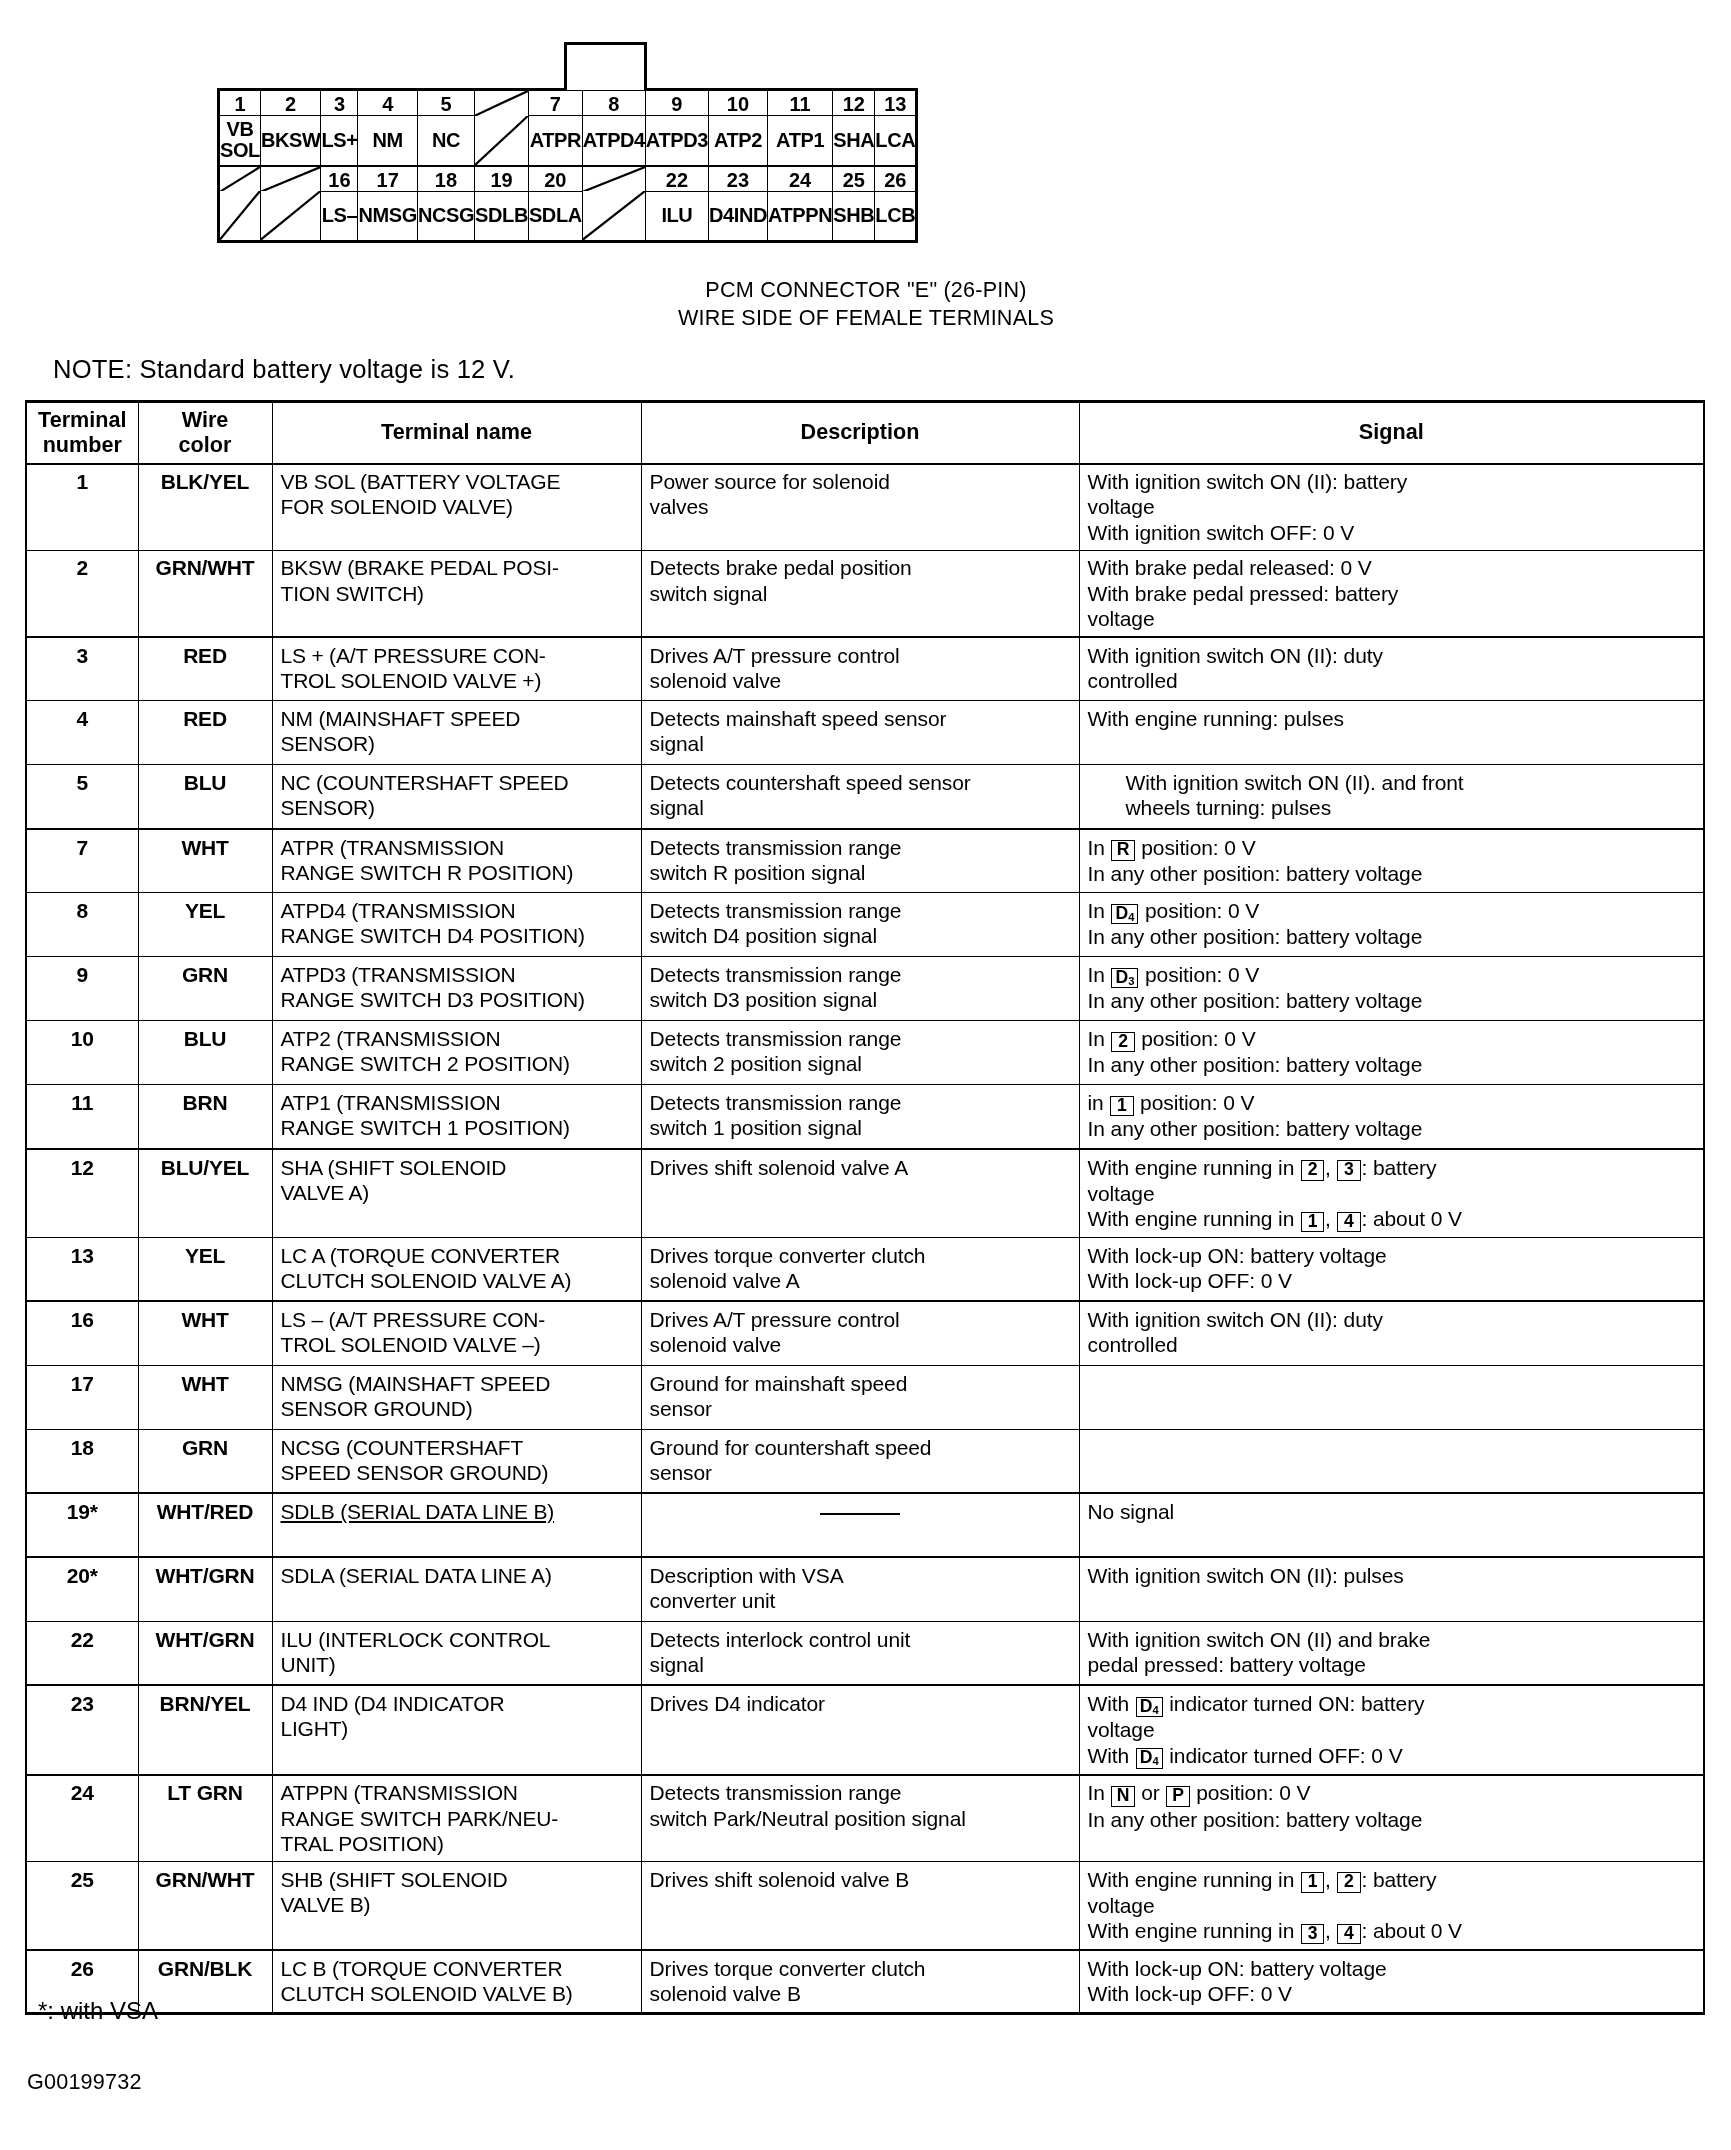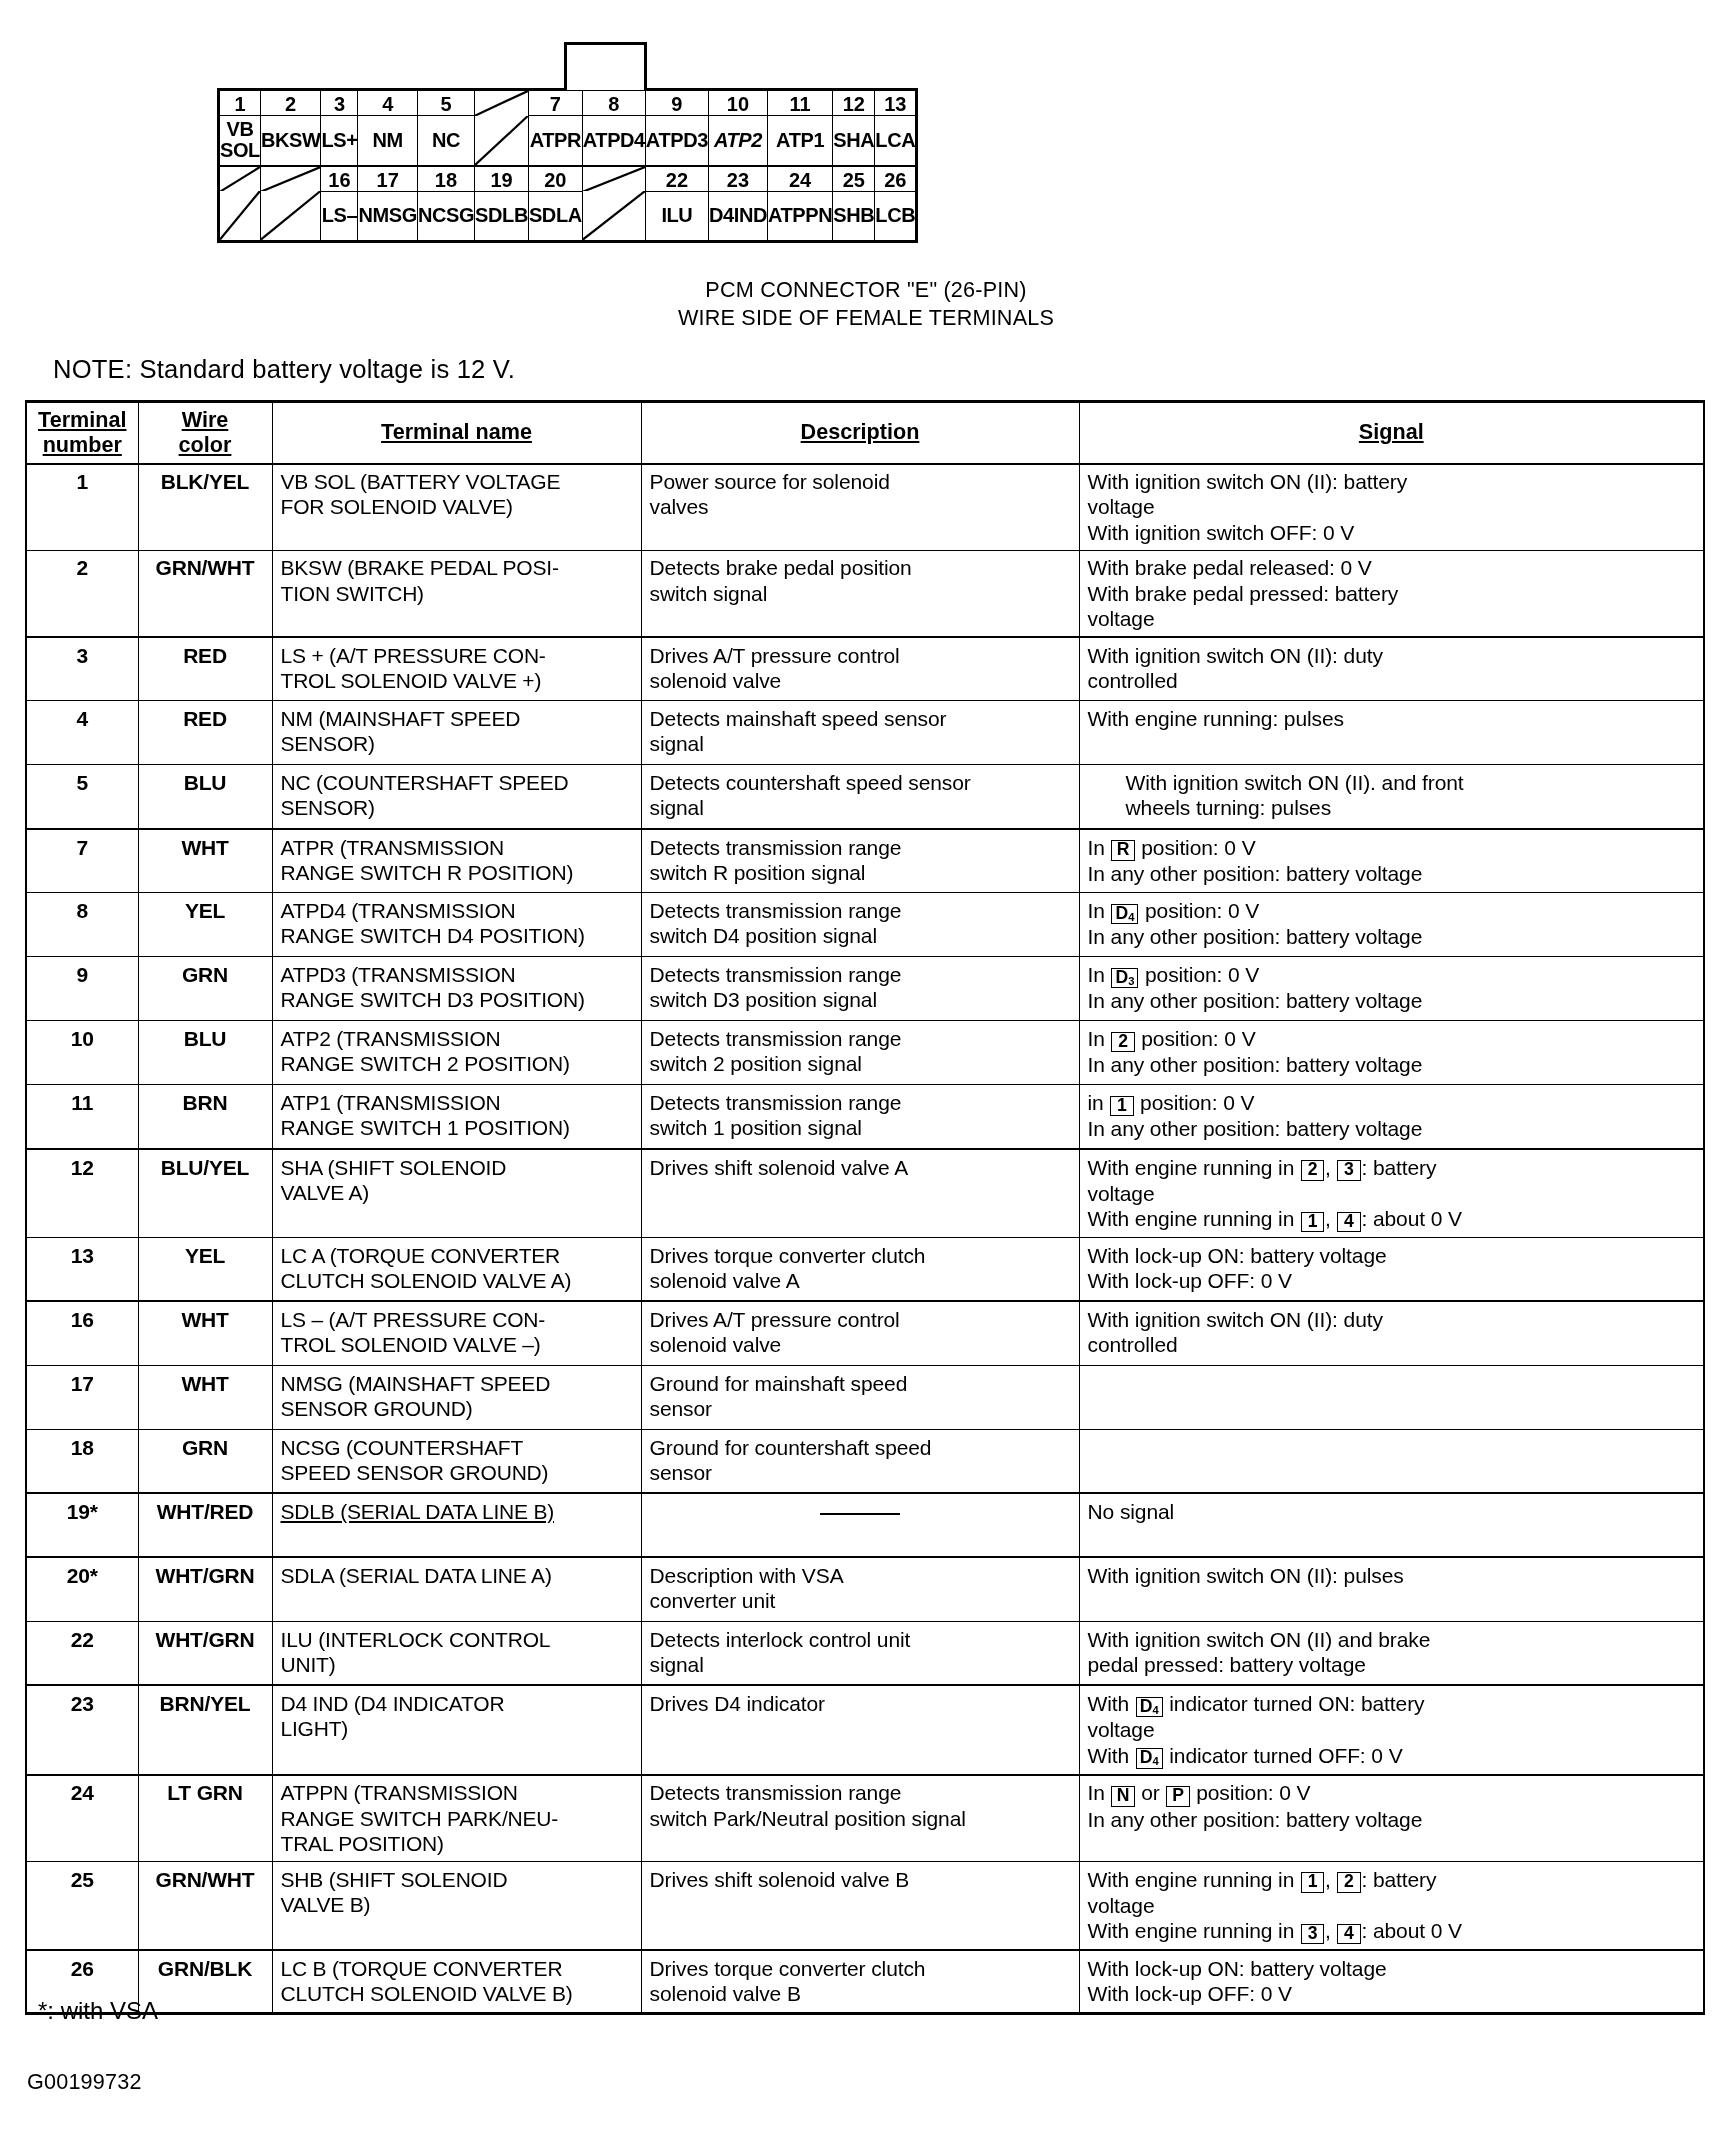--- a/index.html
+++ b/index.html
@@ -85,21 +85,20 @@
     line-height:1.2;
     box-sizing:border-box;
   }
   table.main thead th{
     text-align:center;
     vertical-align:middle;
     font-weight:bold;
     height:62px;
     font-size:21.6px;
     line-height:1.15;
-    text-decoration:underline;
   }
   table.main tbody td{ height:64px; }
   col.c-term{ width:112px; }
   col.c-wire{ width:134px; }
   col.c-name{ width:369px; }
   col.c-desc{ width:438px; }
   col.c-sig { width:625px; }
 
   td.term, td.wire{
     text-align:center;
@@ -208,21 +207,21 @@
             </td>
             <td class="c-cell nm" style="border-bottom: 2.4px solid rgb(0, 0, 0);">
               <div>ATPR</div>
             </td>
             <td class="c-cell nm" style="border-bottom: 2.4px solid rgb(0, 0, 0);">
               <div>ATPD4</div>
             </td>
             <td class="c-cell nm" style="border-bottom: 2.4px solid rgb(0, 0, 0);">
               <div>ATPD3</div>
             </td>
-            <td class="c-cell nm" style="border-bottom: 2.4px solid rgb(0, 0, 0); font-style: italic;">
+            <td class="c-cell nm" style="border-bottom: 2.4px solid rgb(0, 0, 0);">
               <div>ATP2</div>
             </td>
             <td class="c-cell nm" style="border-bottom: 2.4px solid rgb(0, 0, 0);">
               <div>ATP1</div>
             </td>
             <td class="c-cell nm" style="border-bottom: 2.4px solid rgb(0, 0, 0);">
               <div>SHA</div>
             </td>
             <td class="c-cell nm" style="border-bottom: 2.4px solid rgb(0, 0, 0); border-right: 3.2px solid rgb(0, 0, 0);">
               <div>LCA</div>

